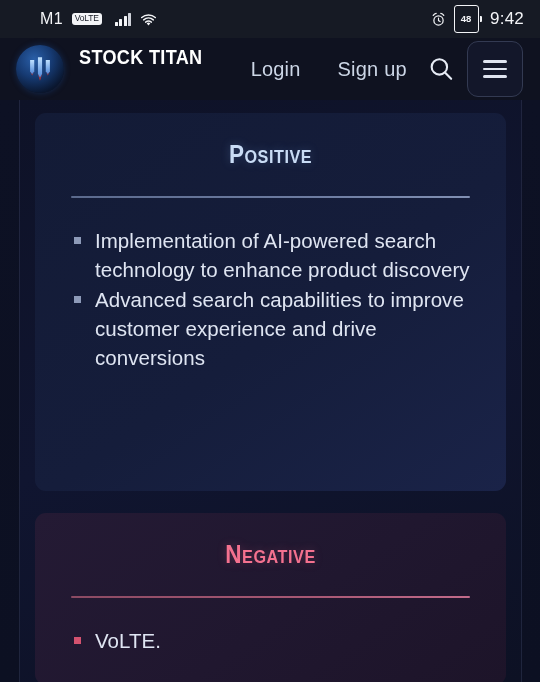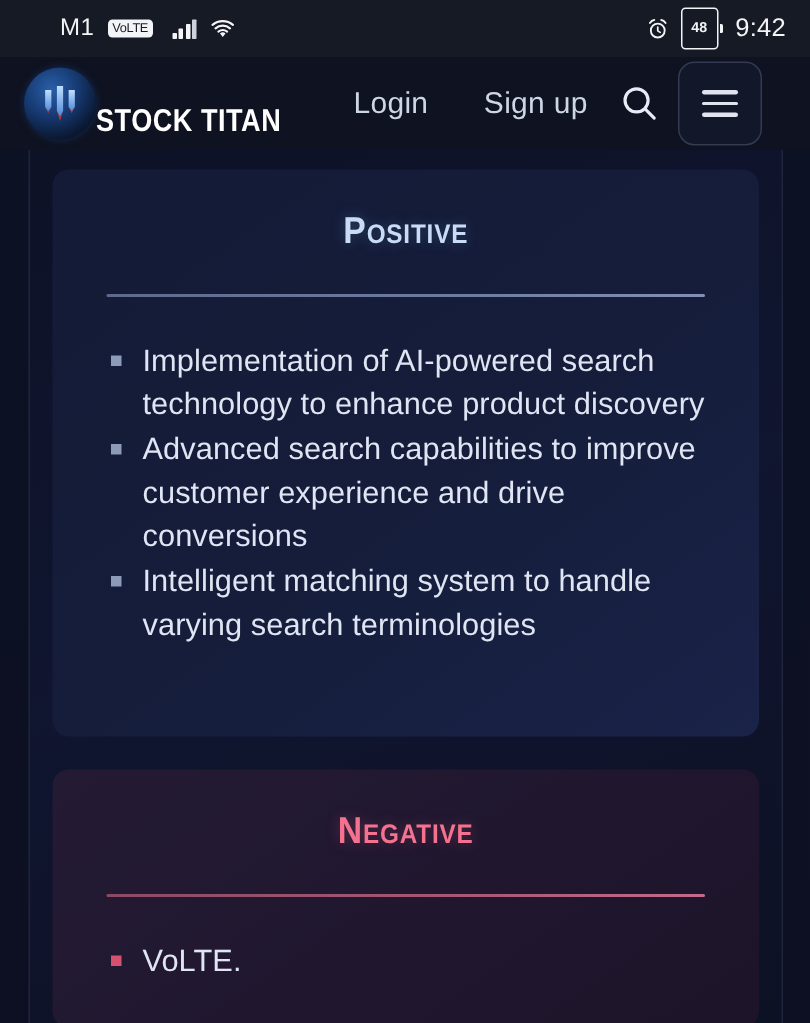--- a/index.html
+++ b/index.html
@@ -81,21 +81,21 @@
   .siteheader {
     position:relative;
     height:62px;
     background:#0f1220;
     display:flex;
     align-items:center;
     padding-left:16px;
     padding-right:10px;
     z-index:5;
   }
-  .brand { display:flex; align-items:flex-end; gap:0; }
+  .brand { display:flex; align-items:flex-start; gap:15px; }
   .logo-orb {
     width:48px; height:48px; border-radius:50%;
     background:radial-gradient(circle at 38% 30%, #2a5fa8 0%, #163a72 40%, #0a1730 75%, #050b18 100%);
     display:flex; align-items:center; justify-content:center;
     box-shadow:0 0 6px rgba(30,90,180,.35);
     flex:none;
   }
   .brand-name {
     font-family:"Liberation Sans", sans-serif;
     font-weight:700;
@@ -303,21 +303,20 @@
 
   <div class="page">
     <div class="page-inner">
 
       <div class="card positive">
         <div class="card-title">Positive</div>
         <div class="card-rule"></div>
         <ul class="bullets">
           <li>Implementation of AI-powered search technology to enhance product discovery</li>
           <li>Advanced search capabilities to improve customer experience and drive conversions</li>
-          <li>Intelligent matching system to handle varying search terminologies</li>
         </ul>
       </div>
 
       <div class="card negative">
         <div class="card-title">Negative</div>
         <div class="card-rule"></div>
         <ul class="bullets">
           <li>VoLTE.</li>
         </ul>
       </div>

